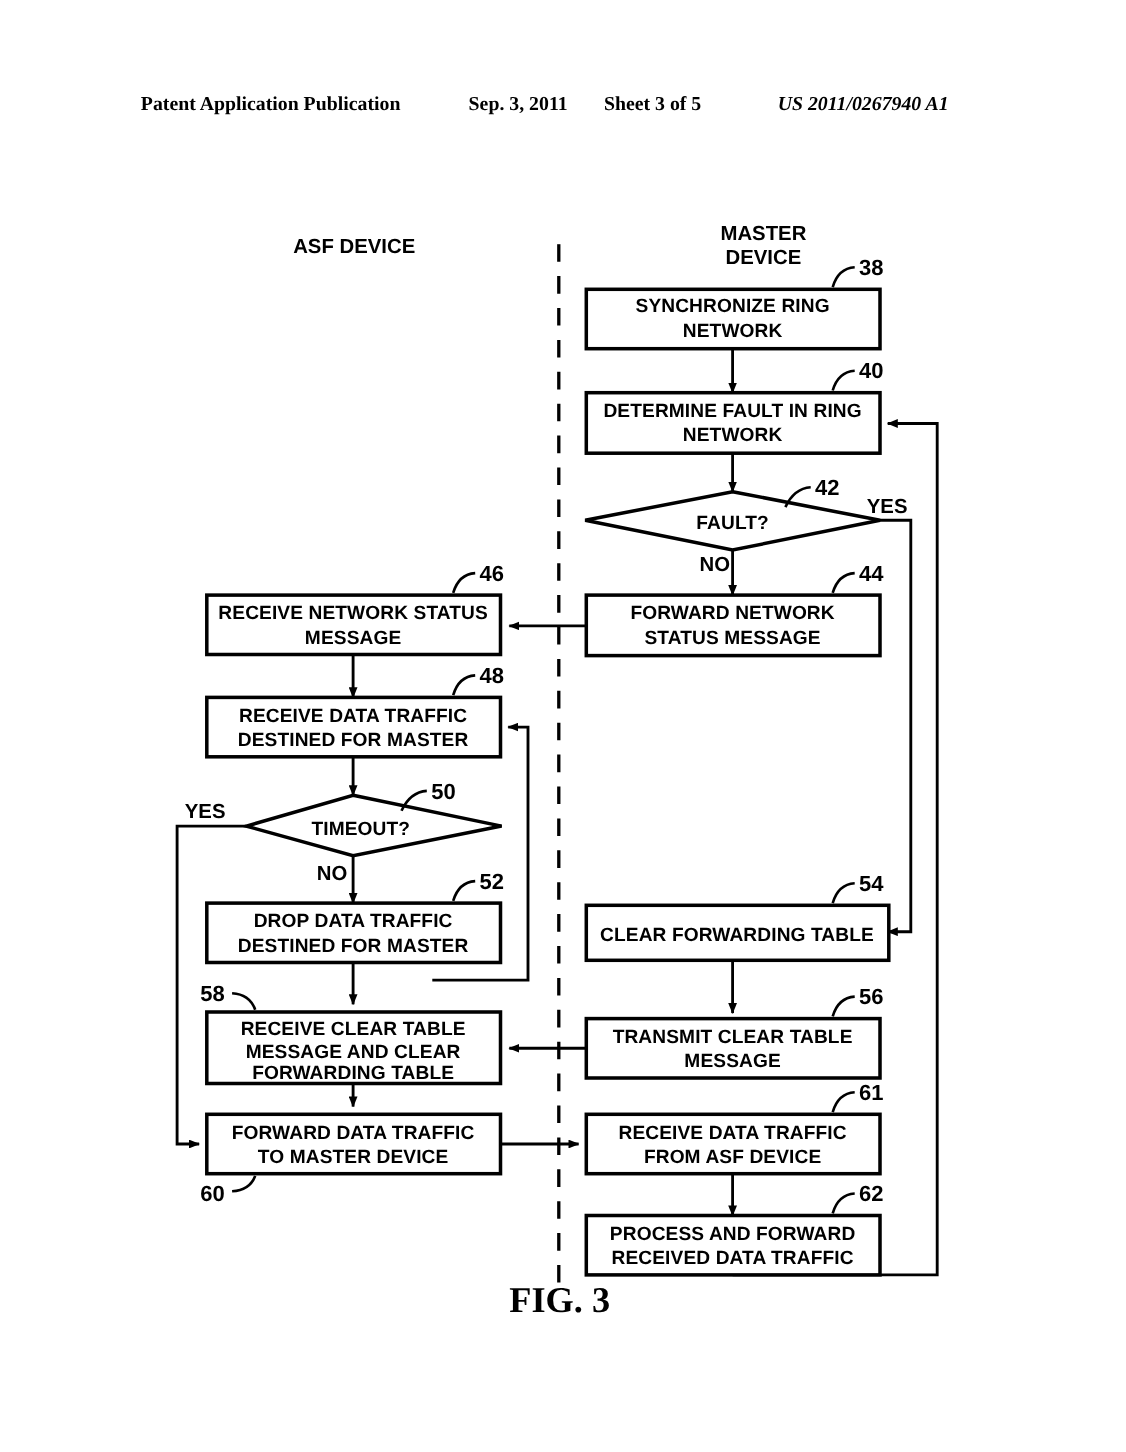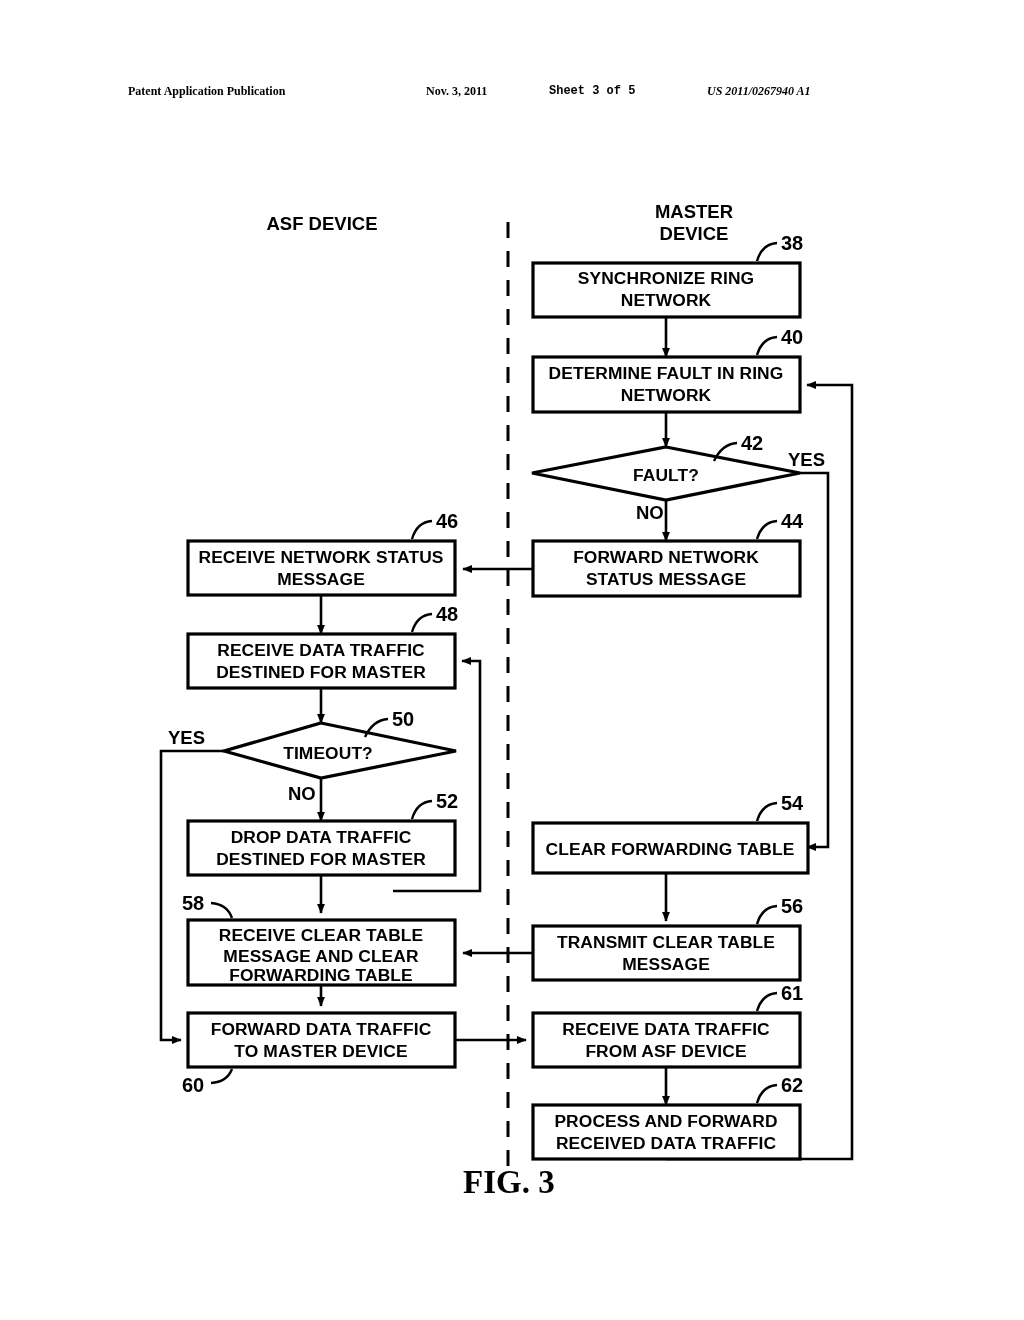--- a/index.html
+++ b/index.html
@@ -23,27 +23,27 @@
   }
   
   #patent-header {
     position: absolute;
     top: 84px;
     left: 0;
     width: 1024px;
     height: 30px;
     font-family: "Liberation Serif", serif;
     font-weight: bold;
-    font-size: 12px;
+    font-size: 18px;
     color: #000;
     white-space: nowrap;
   }
   #patent-header .hdr-pub   { position: absolute; left: 128px; top: 0; }
   #patent-header .hdr-date  { position: absolute; left: 426px; top: 0; }
-  #patent-header .hdr-sheet { position: absolute; left: 549px; top: 0; font-family: Liberation Mono, monospace; }
+  #patent-header .hdr-sheet { position: absolute; left: 549px; top: 0; }
   #patent-header .hdr-num   { position: absolute; left: 707px; top: 0; font-style: italic; }
 
   
   #figure-svg {
     position: absolute;
     left: 0;
     top: 0;
     width: 1024px;
     height: 1320px;
   }
@@ -107,21 +107,21 @@
     fill: #000000;
   }
 </style>
 </head>
 <body>
 
 <div id="page">
 
   <div id="patent-header">
     <span class="hdr-pub">Patent Application Publication</span>
-    <span class="hdr-date">Nov. 3, 2011</span>
+    <span class="hdr-date">Sep. 3, 2011</span>
     <span class="hdr-sheet">Sheet 3 of 5</span>
     <span class="hdr-num">US 2011/0267940 A1</span>
   </div>
 
   <svg id="figure-svg" viewBox="0 0 1024 1320" xmlns="http://www.w3.org/2000/svg">
 
     <defs>
       <marker id="arrowhead" markerWidth="10" markerHeight="8" refX="9.2" refY="4" orient="auto" markerUnits="userSpaceOnUse">
         <path d="M0,0 L10,4 L0,8 z" fill="#000000"></path>
       </marker>

